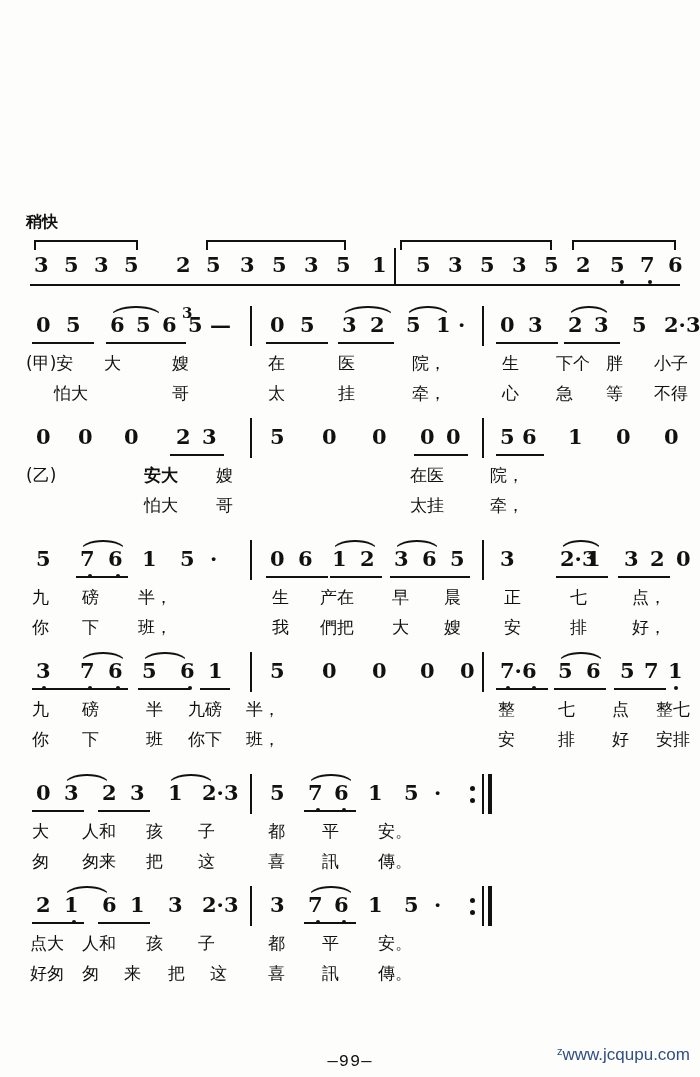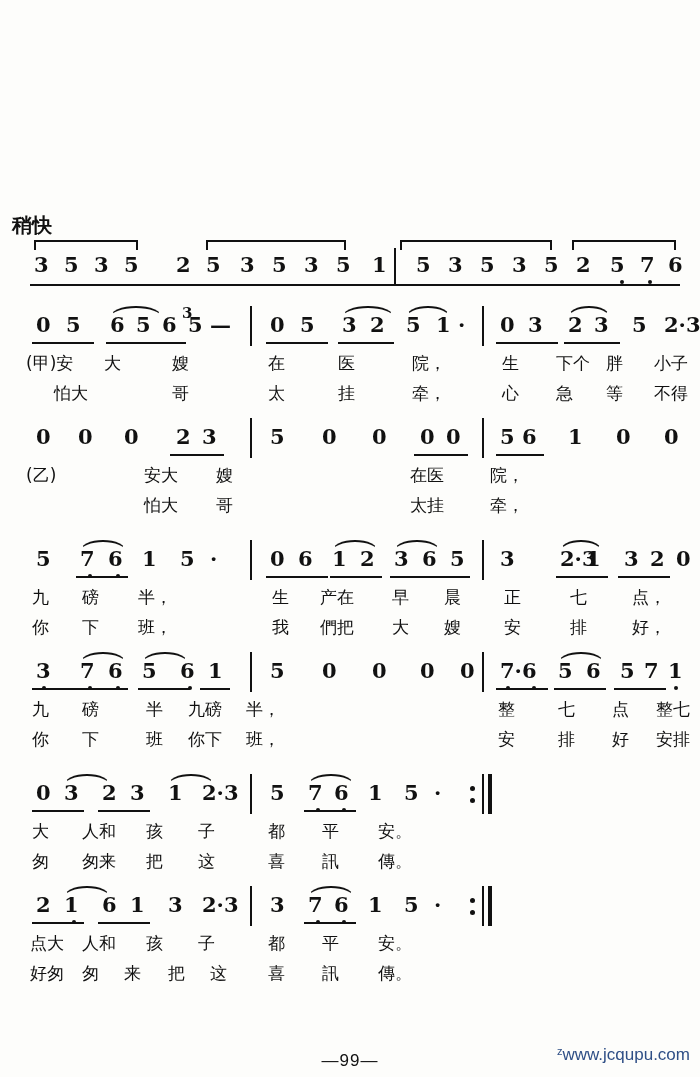--- a/index.html
+++ b/index.html
@@ -100,23 +100,23 @@
     position: absolute;
     left: 224px;
     top: 10px;
     font-size: 17px;
     font-weight: bold;
     letter-spacing: 1px;
   }
 
   .tempo {
     position: absolute;
-    left: 12px;
+    left: 26px;
     top: 212px;
-    font-size: 20px;
+    font-size: 16px;
     font-weight: bold;
   }
 
   
   .score {
     position: absolute;
     left: 0;
     top: 236px;
     width: 700px;
   }
@@ -208,21 +208,21 @@
   }
 
   
   .pageno {
     position: absolute;
     left: 0;
     right: 0;
     bottom: 6px;
     text-align: center;
     font-size: 17px;
-    font-family: Liberation Sans, sans-serif;
+    font-family: Liberation Mono, monospace;
     letter-spacing: 1px;
     margin-top: 13px;
   }
   .watermark {
     position: absolute;
     right: 10px;
     bottom: 12px;
     font-size: 17px;
     color: #2f4f86;
     font-family: "Liberation Sans", sans-serif;
@@ -379,21 +379,21 @@
 
         <div class="underline1" style="left:150px;top:32px;width:54px;"></div>
         <div class="underline1" style="left:394px;top:32px;width:54px;"></div>
         <div class="underline1" style="left:476px;top:32px;width:48px;"></div>
         <div class="barline" style="left:230px;top:-4px;height:40px;"></div>
         <div class="barline" style="left:462px;top:-4px;height:40px;"></div>
       </div>
 
       <div class="lyricline" style="height:30px;margin-top:6px;">
         <span class="lyric" style="left:6px;">(乙)</span>
-        <span class="lyric" style="left:124px;">安大</span>
+        <span class="lyric" style="left:124px;font-weight:bold;">安大</span>
         <span class="lyric" style="left:196px;">嫂</span>
         <span class="lyric" style="left:390px;">在医</span>
         <span class="lyric" style="left:470px;">院，</span>
       </div>
       <div class="lyricline" style="height:30px;">
         <span class="lyric" style="left:124px;">怕大</span>
         <span class="lyric" style="left:196px;">哥</span>
         <span class="lyric" style="left:390px;">太挂</span>
         <span class="lyric" style="left:470px;">牵，</span>
       </div>

